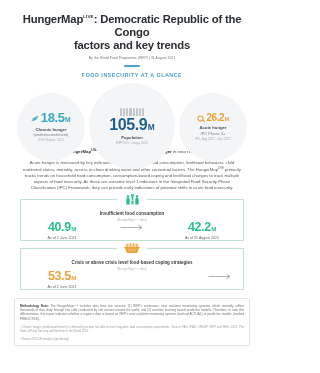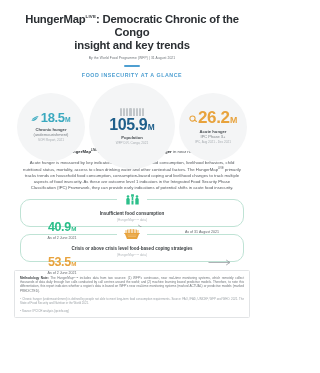--- a/index.html
+++ b/index.html
@@ -90,21 +90,21 @@
     letter-spacing: -0.4px;
     line-height: 1;
     white-space: nowrap;
     display: flex;
     align-items: baseline;
     justify-content: flex-start;
   }
   .c-value .unit { font-size: 0.52em; font-weight: 700; letter-spacing: 0; margin-left: 0.5px; }
   .left .c-value  { font-size: 13px; color: #3aa9bf; }
   .mid .c-value   { font-size: 16px; color: #1f5f8b; }
-  .right .c-value { font-size: 17px; color: #e8a33d; }
+  .right .c-value { font-size: 10px; color: #e8a33d; }
 
   .c-label {
     margin-top: 2.2px;
     font-size: 4.2px;
     line-height: 5.4px;
     font-weight: 600;
     color: #4a4f54;
   }
   .c-sub {
     font-size: 4px;
@@ -140,22 +140,22 @@
     line-height: 6.3px;
     color: #55595e;
   }
   .para .sup { font-size: 2.6px; vertical-align: 1.6px; }
 
   
   .panel {
     position: relative;
     margin: 7px 20px 0 20px;
     border: 0.8px solid #bfe3d5;
-    border-radius: 10px;
-    height: 28px;
+    border-radius: 0;
+    height: 42px;
     box-sizing: border-box;
   }
   .panel.amber { border-color: #bfe3d5; }
 
   .panel-icon {
     position: absolute;
     top: -8px;
     left: 50%;
     transform: translateX(-50%);
     width: 30px;
@@ -252,22 +252,22 @@
   .people { display: flex; align-items: flex-end; gap: 1px; }
   .people i { display:block; width: 2.2px; height: 8px; background: #c3c7ca; border-radius: 1px 1px 0 0; }
 </style>
 </head>
 <body>
 
 <div class="page">
 
   <div class="header">
     <h1 class="title">
-      <span>HungerMap</span><span class="sup">LIVE</span><span>: Democratic Chronic of the Congo</span><br>
-      <span>insight and key trends</span>
+      <span>HungerMap</span><span class="sup">LIVE</span><span>: Democratic Republic of the Congo</span><br>
+      <span>factors and key trends</span>
     </h1>
     <div class="byline">By the World Food Programme (WFP) | 31 August 2021</div>
     <div class="rule"></div>
     <div class="glance">FOOD INSECURITY AT A GLANCE</div>
   </div>
 
   <div class="stats">
 
     <div class="circle left">
       <div class="inline-row">
@@ -362,20 +362,24 @@
         </div>
         <div class="metric-date">As of 2 June 2021</div>
       </div>
       <div class="arrow">
         <svg width="24" height="7" viewBox="0 0 48 14" aria-hidden="true">
           <path d="M1 7 L43 7" stroke="#8c9196" stroke-width="1.4"></path>
           <path d="M37 2.4 L44 7 L37 11.6" fill="none" stroke="#8c9196" stroke-width="1.4" stroke-linejoin="round" stroke-linecap="round"></path>
         </svg>
       </div>
       <div class="metric">
+        <div class="metric-value">
+          <span>42.2</span>
+            <span class="unit">M</span>
+        </div>
         <div class="metric-date">As of 31 August 2021</div>
       </div>
     </div>
   </div>
 
   <div class="panel amber">
     <div class="panel-icon">
       <svg width="16" height="11" viewBox="0 0 32 22" aria-hidden="true">
         <path d="M4 3 L4 8 M7 2 L7 8 M10 1.5 L10 8 M13 1 L13 8 M16 1 L16 8 M19 1 L19 8 M22 1.5 L22 8 M25 2 L25 8 M28 3 L28 8" stroke="#e8a33d" stroke-width="1.7" stroke-linecap="round"></path>
         <path d="M1.5 9 L30.5 9 L26 20 L6 20 Z" fill="#e8a33d"></path>

